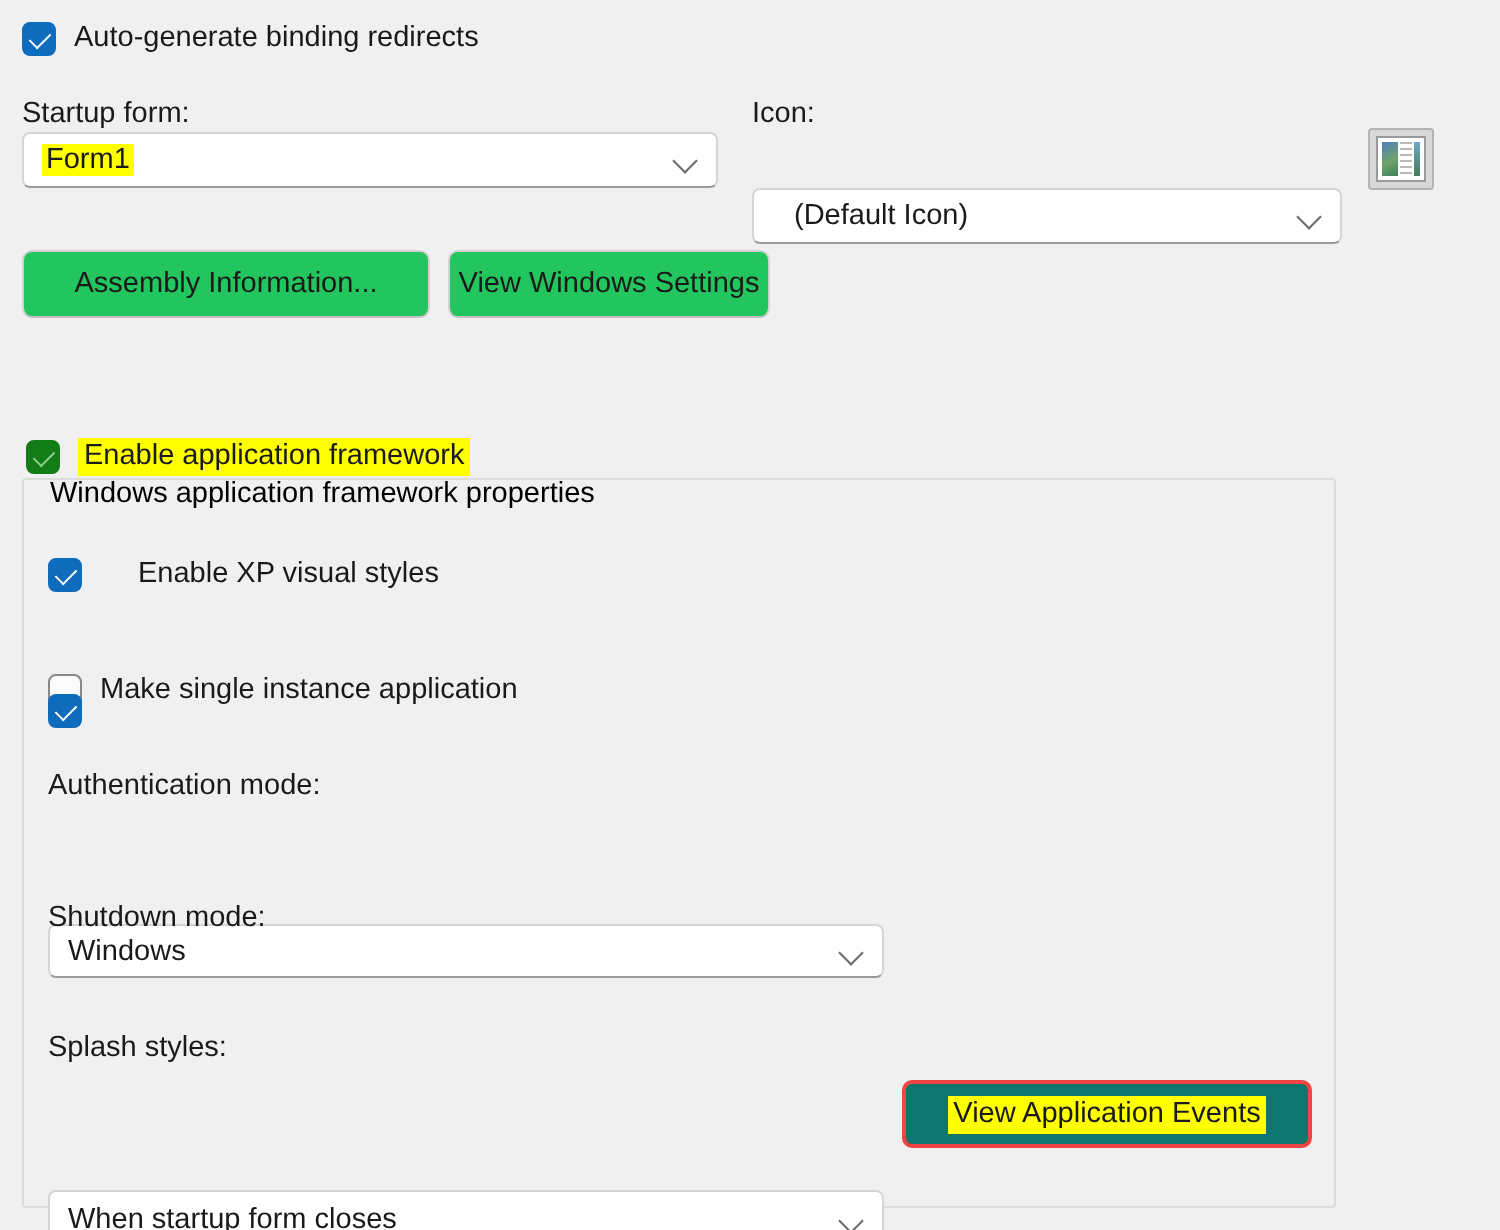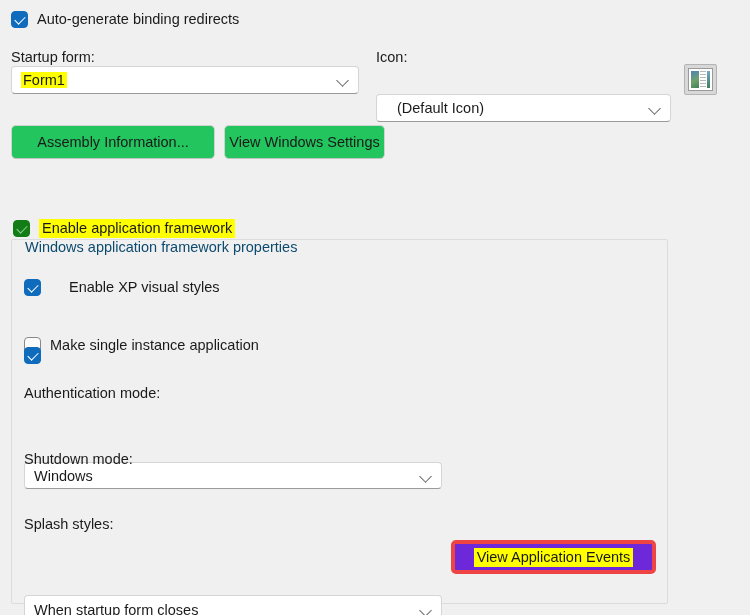--- a/index.html
+++ b/index.html
@@ -113,22 +113,22 @@
     background: #22c55e;
     border: 1px solid #d2d2d2;
     border-bottom-color: #c2c2c2;
     border-radius: 5px;
     display: flex;
     align-items: center;
     justify-content: center;
     white-space: nowrap;
   }
   .btn.focused {
-    border: 4px solid #ef4444;
-    background: #6d28d9;
+    border: 2px solid #ef4444;
+    background: #0f766e;
   }
 
   
   .icon-preview {
     box-sizing: border-box;
     background: #d8d8d8;
     border: 1px solid #b4b4b4;
     border-radius: 2px;
     padding: 3px;
   }
@@ -161,21 +161,21 @@
     box-sizing: border-box;
     border: 1px solid #dcdcdc;
     border-radius: 2px;
   }
   .groupbox-label {
     position: absolute;
     background: #f0f0f0;
     padding: 0 6px;
     line-height: 1;
     white-space: nowrap;
-    color: #0c4a6e;
+    color: #000000;
   }
 </style>
 </head>
 <body>
 
 <div class="abs chk-row" style="left:11px; top:11px;">
   <span class="chk on">
     <span class="tick"></span>
   </span>
   <span class="chk-label">Auto-generate binding redirects</span>

